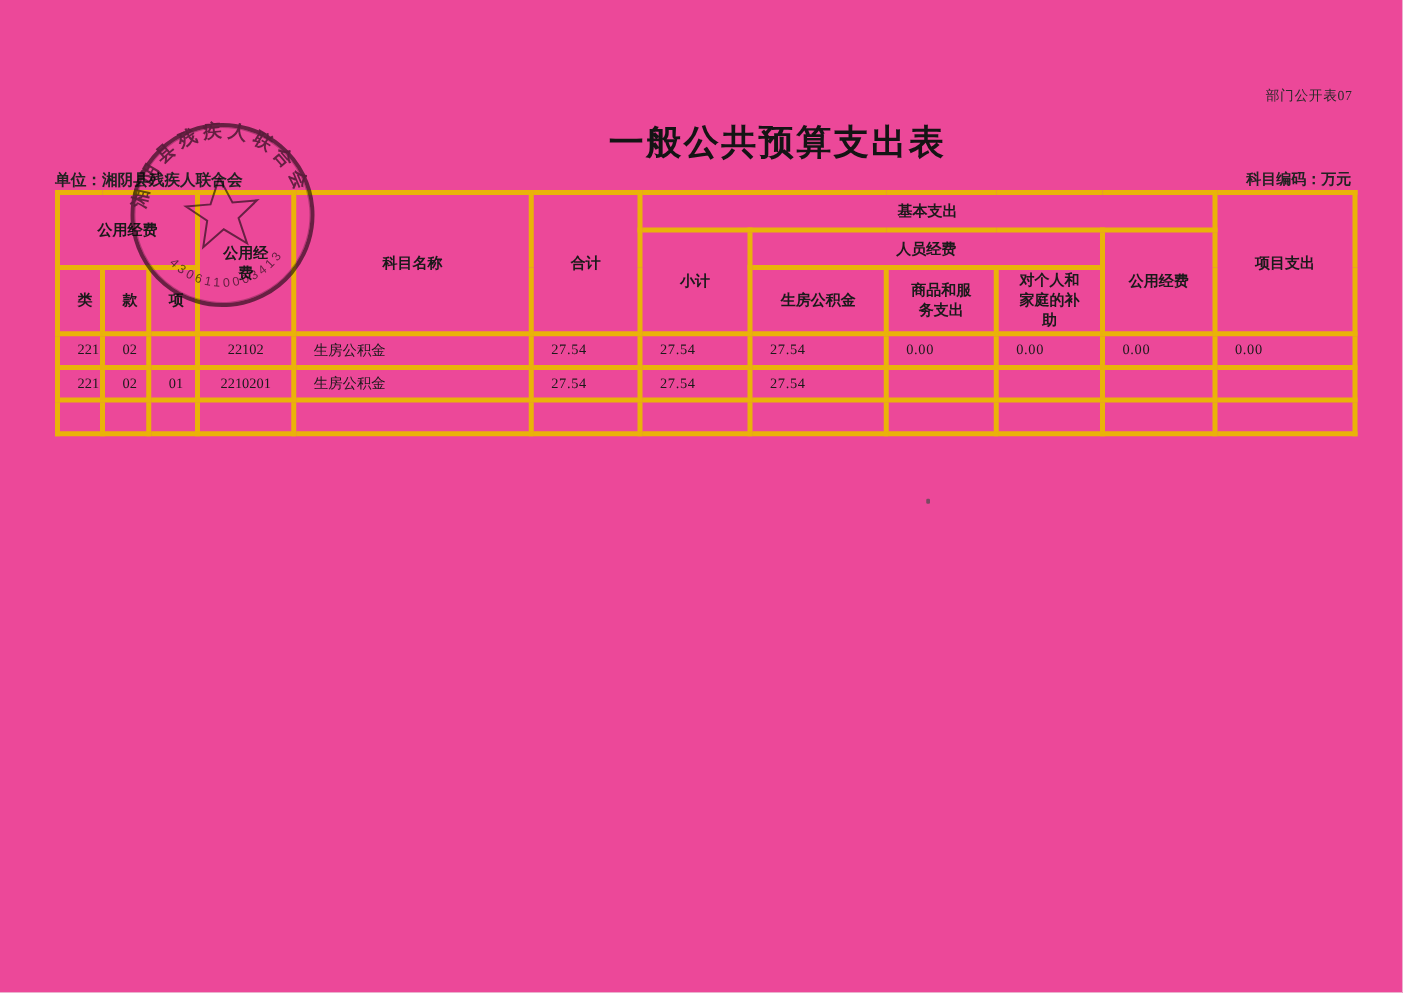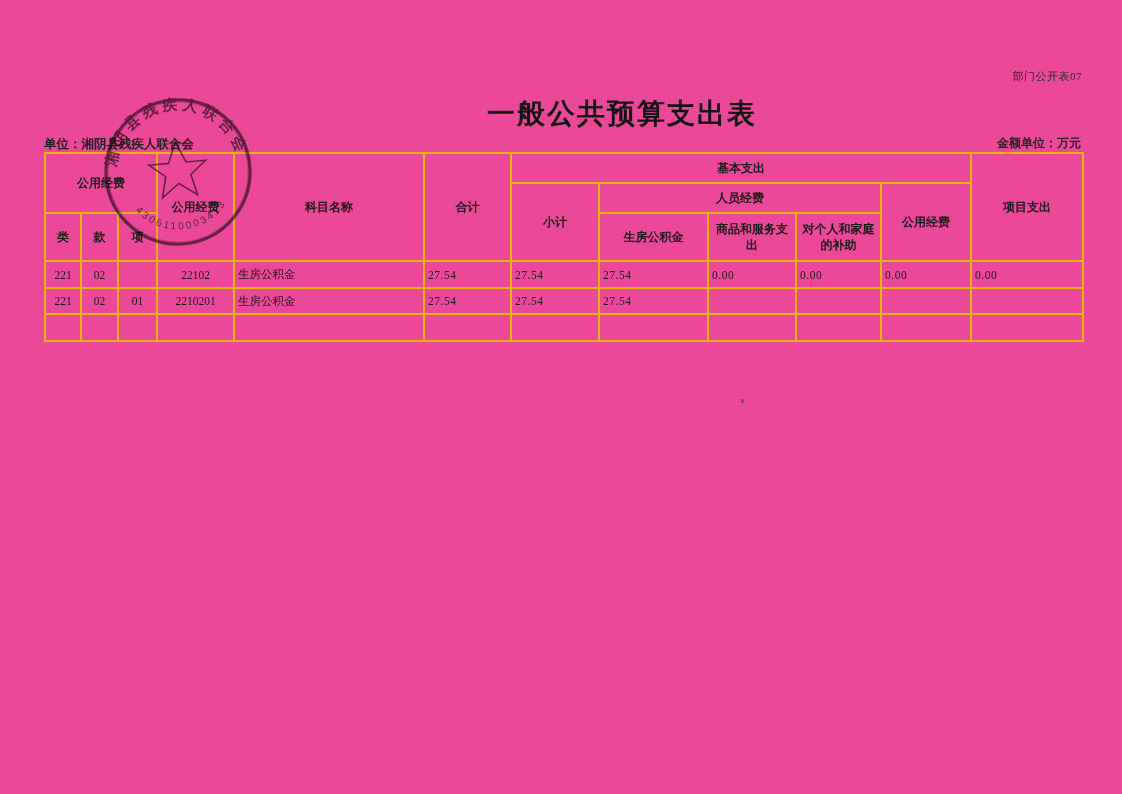--- a/index.html
+++ b/index.html
@@ -30,23 +30,23 @@
     position:absolute;top:135px;right:41px;
     font-size:12px;font-weight:bold;color:#222;
   }
   table.budget{
     position:absolute;top:152px;left:44px;
     width:1038px;
     border-collapse:collapse;table-layout:fixed;
     background:transparent;
   }
   table.budget th,table.budget td{
-    border:2px solid #eab308;
+    border:4px solid #eab308;
     font-size:12px;
-    padding:0 3px;
+    padding:0 14px;
     overflow:hidden;
   }
   table.budget{border:2px solid #1f1f1f;}
   table.budget th{
     font-weight:bold;color:#1a1a1a;
     text-align:center;vertical-align:middle;
     line-height:1.35;
   }
   table.budget td{
     font-size:11.5px;color:#1a1a1a;vertical-align:middle;
@@ -77,21 +77,21 @@
 <body>
 
 <div class="page">
 
   <div class="corner-label">部门公开表07</div>
 
   <div class="doc-title">一般公共预算支出表</div>
 
   <div class="unit-label">单位：湘阴县残疾人联合会</div>
 
-  <div class="amount-unit-label">金额单位：万元</div>
+  <div class="amount-unit-label">科目编码：万元</div>
 
   <table class="budget">
     <colgroup>
       <col style="width:36px">
         <col style="width:37px">
         <col style="width:39px">
       <col style="width:77px">
         <col style="width:190px">
         <col style="width:87px">
       <col style="width:88px">

